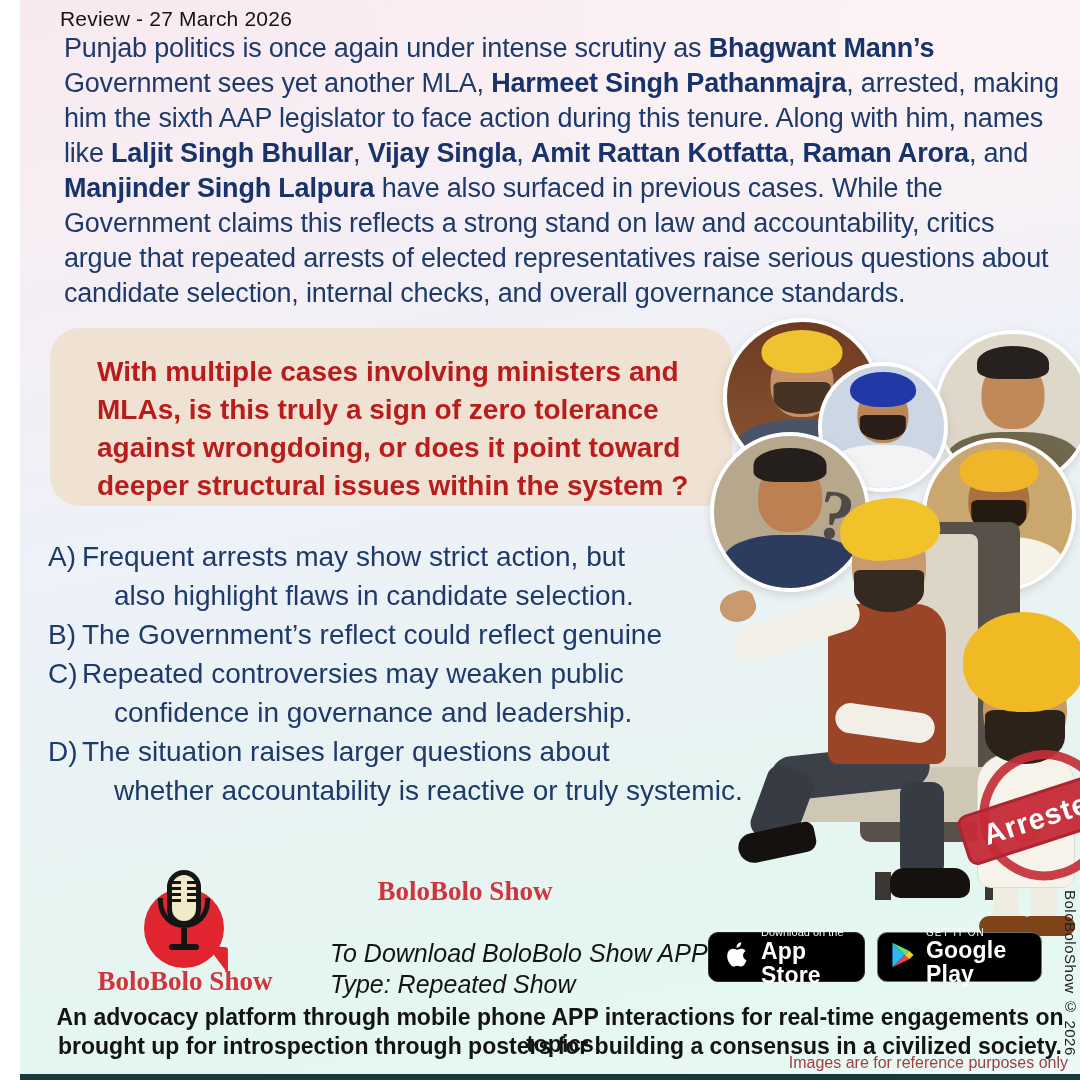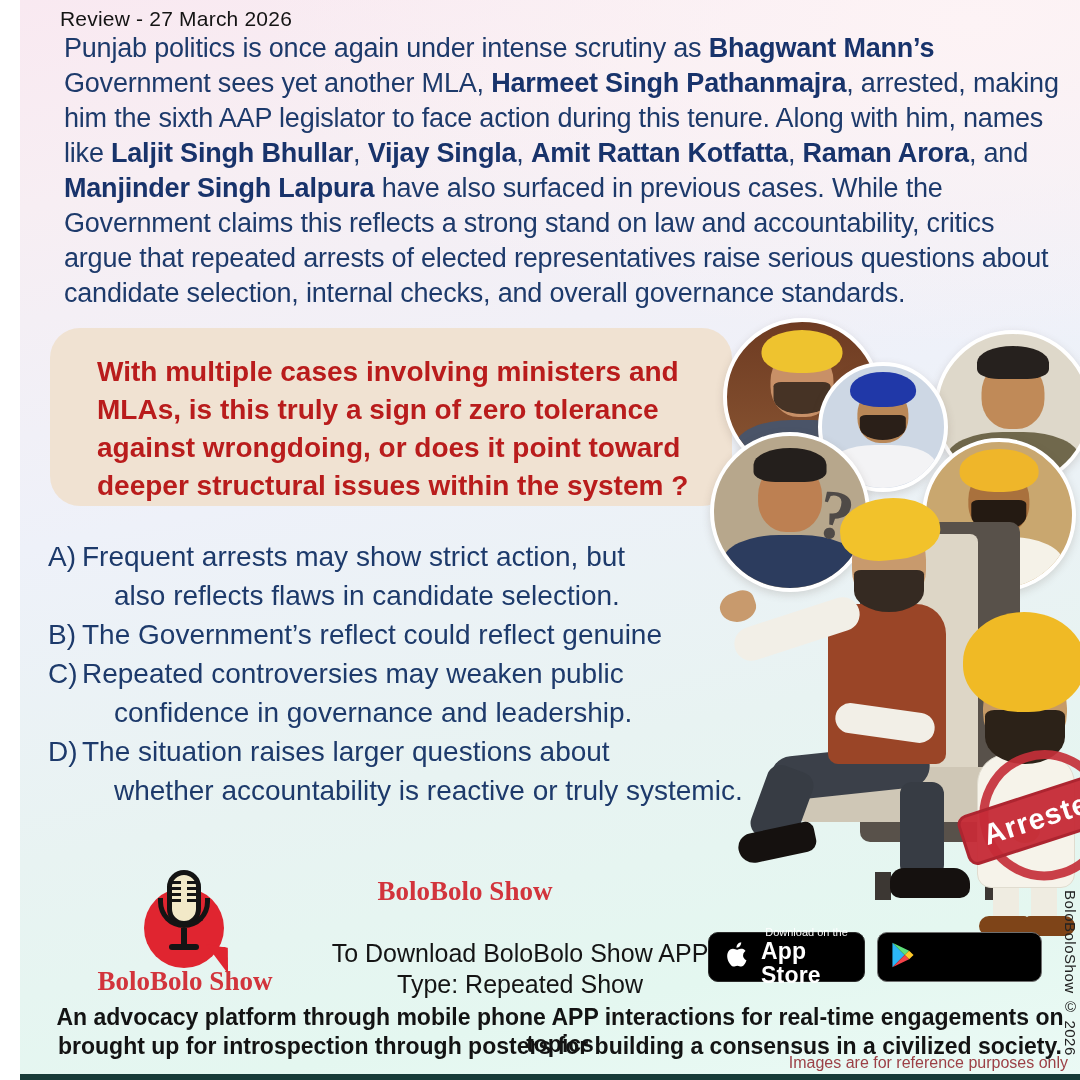--- a/index.html
+++ b/index.html
@@ -93,26 +93,26 @@
   .bubble-tail{left:184px;top:946px;width:26px;height:26px;background:#e02530;clip-path:polygon(0 0,100% 100%,85% 0);transform:rotate(8deg);}
   .mic-cap{left:147px;top:870px;width:34px;height:56px;background:#f2e9c8;border:5px solid #141414;border-radius:17px;box-sizing:border-box;}
   .mic-grill{left:152px;top:878px;width:24px;height:26px;background:repeating-linear-gradient(rgba(0,0,0,0) 0 3px,#141414 3px 6px);}
   .mic-gap{left:161px;top:876px;width:6px;height:30px;background:#f2e9c8;}
   .mic-ring{left:138px;top:898px;width:52px;height:30px;border:5px solid #141414;border-top:none;border-radius:0 0 26px 26px;box-sizing:border-box;}
   .mic-stem{left:161px;top:928px;width:6px;height:16px;background:#141414;}
   .mic-base{left:149px;top:944px;width:30px;height:6px;background:#141414;border-radius:3px;}
   .serif-red{font-family:"Liberation Serif",serif;font-weight:700;color:#d2343c;}
   .logo-title{left:60px;top:966px;width:210px;text-align:center;font-size:27px;}
   .center-title{left:330px;top:876px;width:230px;text-align:center;font-size:27px;}
-  .download{left:310px;top:938px;width:380px;text-align:center;font-size:25px;line-height:31px;color:#141414;}
+  .download{left:310px;top:938px;width:380px;font-size:25px;line-height:31px;color:#141414;font-style:italic;}
   .badge{display:flex;align-items:center;gap:10px;background:#000;border-radius:10px;box-sizing:border-box;color:#fff;}
   .badge-as{left:688px;top:932px;width:157px;height:50px;padding:0 12px 0 14px;border:1px solid #2a2a2a;}
   .badge-gp{left:857px;top:932px;width:165px;height:50px;padding:0 12px 0 12px;border:1px solid #6f6f6f;}
   .badge .col{display:flex;flex-direction:column;line-height:1.05;}
-  .badge .small{font-size:11px;text-align:center;}
+  .badge .small{font-size:11px;}
   .badge .big{font-size:23px;font-weight:600;letter-spacing:.2px;}
   .badge-gp .small{letter-spacing:1px;font-size:10px;}
   .foot1{left:0;top:1004px;width:1080px;text-align:center;font-size:23px;font-weight:700;color:#131313;}
   .foot2{left:0;top:1033px;width:1080px;text-align:center;font-size:23px;font-weight:700;color:#131313;}
   .refnote{left:0;top:1054px;width:1048px;text-align:right;font-size:16px;color:#9c4046;}
   .copyv{left:1042px;top:890px;height:170px;writing-mode:vertical-rl;font-size:15px;color:#222;letter-spacing:.5px;}
   .bottom-bar{left:0;top:1074px;width:1080px;height:6px;background:#173b38;}
 </style>
 </head>
 <body>
@@ -127,21 +127,21 @@
     <div class="qline">With multiple cases involving ministers and</div>
     <div class="qline">MLAs, is this truly a sign of zero tolerance</div>
     <div class="qline">against wrongdoing, or does it point toward</div>
     <div class="qline">deeper structural issues within the system ?</div>
   </div>
 
   <div class="abs opts">
     <div class="opt">
       <span class="opt-label">A)</span>
       <div class="opt-line">Frequent arrests may show strict action, but</div>
-      <div class="opt-line l2">also reflects flaws in candidate selection.</div>
+      <div class="opt-line l2">also highlight flaws in candidate selection.</div>
     </div>
     <div class="opt">
       <span class="opt-label">B)</span>
       <div class="opt-line">The Government’s reflect could reflect genuine</div>
     </div>
     <div class="opt">
       <span class="opt-label">C)</span>
       <div class="opt-line">Repeated controversies may weaken public</div>
       <div class="opt-line l2">confidence in governance and leadership.</div>
     </div>
@@ -254,20 +254,24 @@
 
   <div class="abs badge badge-gp">
     <span>
       <svg width="26" height="30" viewBox="0 0 32 32">
           <polygon points="3,1 3,31 18,16" fill="#2bb6f6"></polygon>
           <polygon points="3,1 18,16 23.5,10.8" fill="#5ee07a"></polygon>
           <polygon points="23.5,10.8 29,16 23.5,21.2 18,16" fill="#ffc928"></polygon>
           <polygon points="3,31 18,16 23.5,21.2" fill="#f4434a"></polygon>
         </svg>
     </span>
+    <span class="col">
+      <span class="small">GET IT ON</span>
+      <span class="big">Google Play</span>
+    </span>
   </div>
 
   <div class="abs foot1">An advocacy platform through mobile phone APP interactions for real-time engagements on topics</div>
   <div class="abs foot2">brought up for introspection through posters for building a consensus in a civilized society.</div>
   <div class="abs refnote">Images are for reference purposes only</div>
   <div class="abs copyv">BoloBoloShow © 2026</div>
   <div class="abs bottom-bar"></div>
 
 </div>
 

